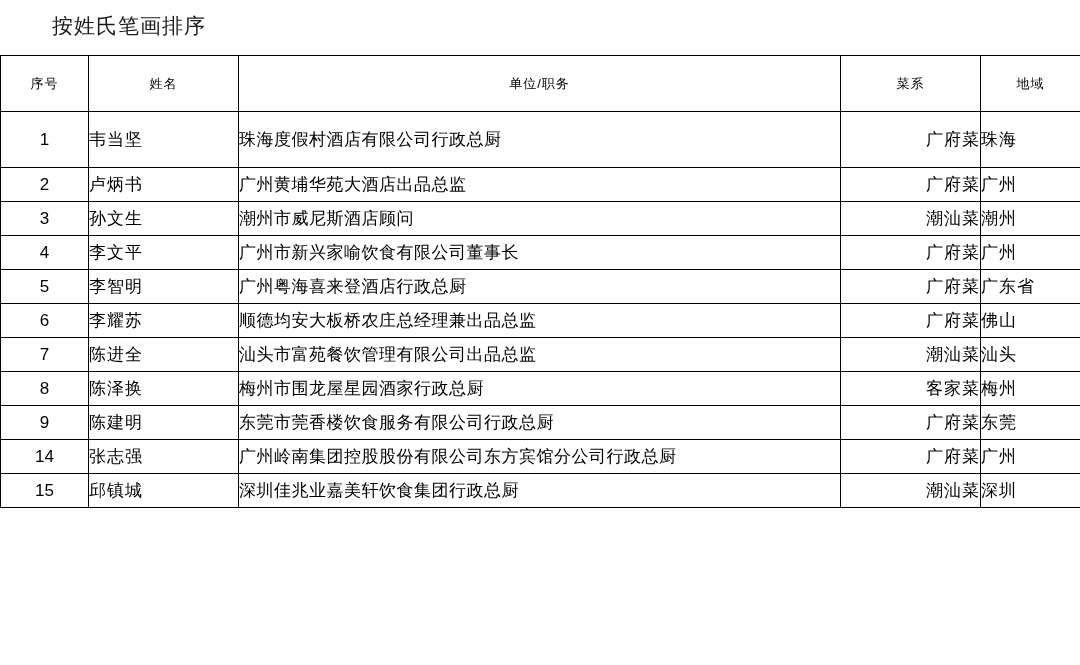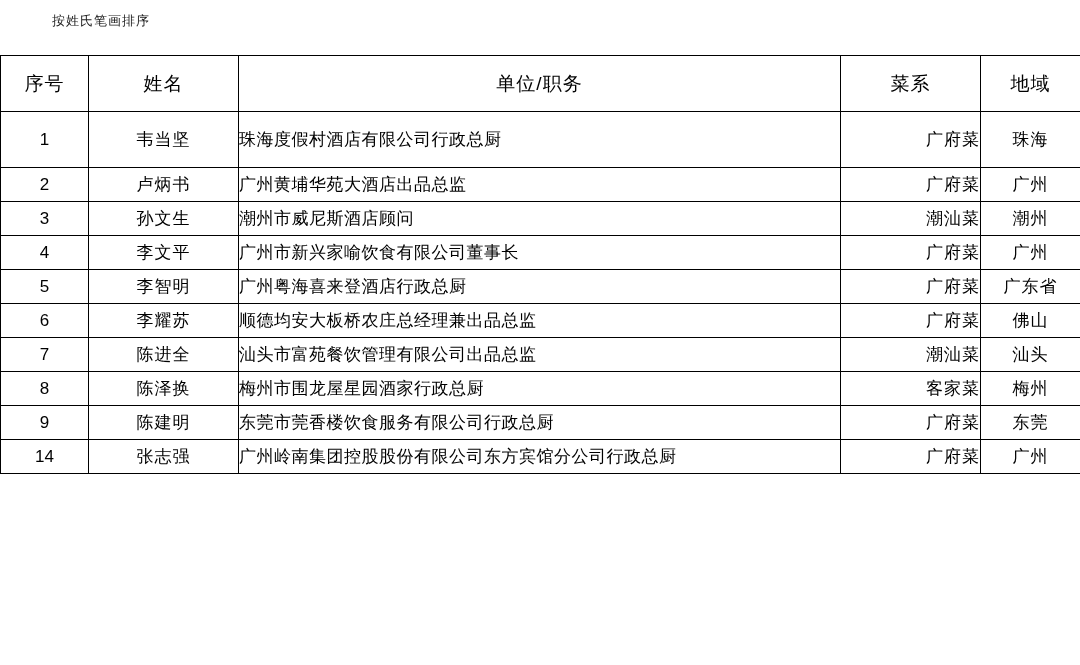--- a/index.html
+++ b/index.html
@@ -17,21 +17,21 @@
   .page {
     position: relative;
     width: 1080px;
     height: 665px;
     box-sizing: border-box;
   }
   .caption {
     position: absolute;
     left: 52px;
     top: 12px;
-    font-size: 13px;
+    font-size: 21px;
     letter-spacing: 1px;
     color: #1a1a1a;
     font-weight: 500;
   }
   .table-wrap {
     position: absolute;
     left: 0px;
     top: 55px;
     width: 1080px;
   }
@@ -45,38 +45,38 @@
     border: 1px solid #000000;
     padding: 0;
     font-weight: normal;
     font-size: 17px;
     color: #000000;
     height: 33px;
     vertical-align: middle;
   }
   table.roster thead th {
     height: 55px;
-    font-size: 19px;
+    font-size: 13px;
     text-align: center;
     letter-spacing: 1px;
   }
   table.roster tbody tr:first-child td {
     height: 55px;
   }
   col.c-idx { width: 88px; }
   col.c-name { width: 150px; }
   col.c-org { width: 602px; }
   col.c-cuisine { width: 140px; }
   col.c-region { width: 100px; }
 
   td.idx { text-align: center; font-size: 16px; }
-  td.name { text-align: center; letter-spacing: 1px; }
+  td.name { text-align: left; letter-spacing: 1px; }
   td.org { text-align: left; padding-left: 10px; letter-spacing: 0.5px; }
   td.cuisine { text-align: right; letter-spacing: 1px; }
-  td.region { text-align: center; letter-spacing: 1px; font-family: Liberation Mono, monospace; }
+  td.region { letter-spacing: 1px; font-family: Liberation Mono, monospace; }
 </style>
 </head>
 <body>
 
 <div class="page">
 
   <div class="caption">按姓氏笔画排序</div>
 
   <div class="table-wrap">
     <table class="roster">
@@ -160,17 +160,24 @@
           <td class="cuisine">广府菜</td>
           <td class="region">东莞</td>
         </tr>
         <tr>
           <td class="idx">14</td>
           <td class="name">张志强</td>
           <td class="org">广州岭南集团控股股份有限公司东方宾馆分公司行政总厨</td>
           <td class="cuisine">广府菜</td>
           <td class="region">广州</td>
         </tr>
+        <tr>
+          <td class="idx">15</td>
+          <td class="name">邱镇城</td>
+          <td class="org">深圳佳兆业嘉美轩饮食集团行政总厨</td>
+          <td class="cuisine">潮汕菜</td>
+          <td class="region">深圳</td>
+        </tr>
       </tbody>
     </table>
   </div>
 
 </div>
 
 </body></html>

